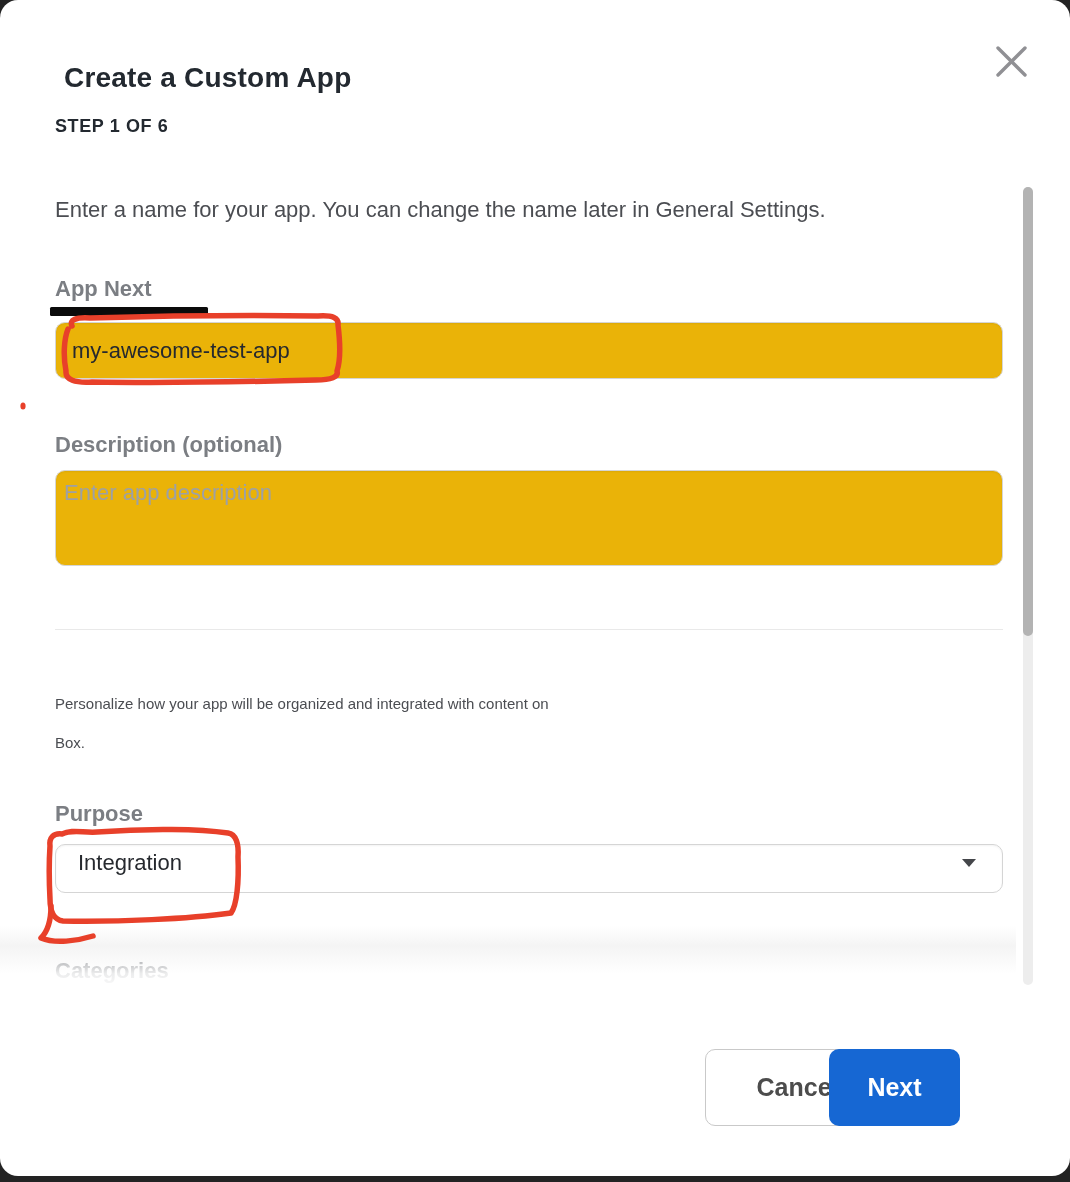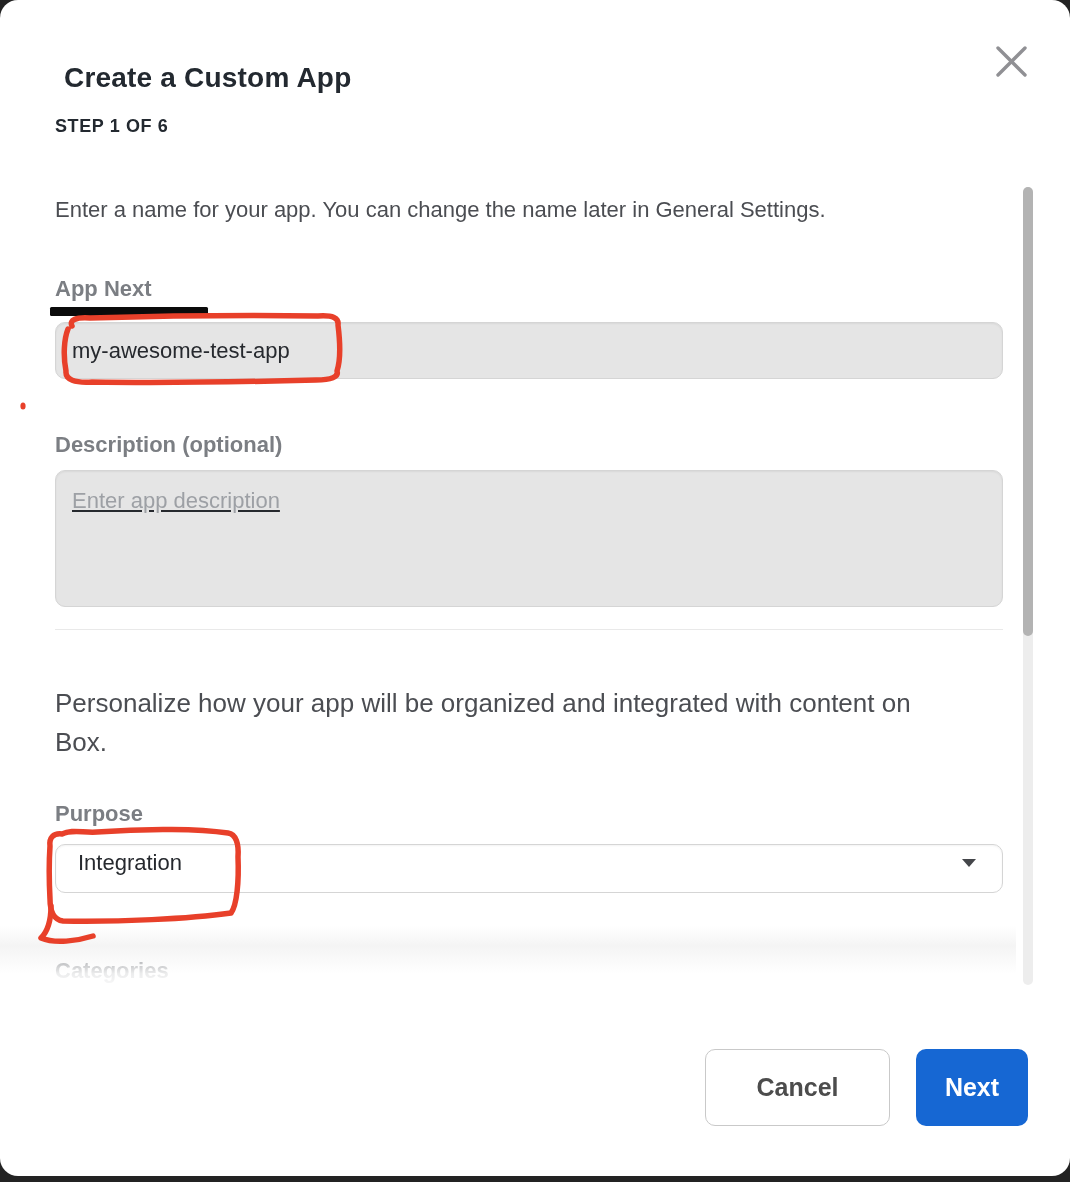--- a/index.html
+++ b/index.html
@@ -65,40 +65,40 @@
     line-height: 30px;
   }
   .label-appname { top: 274px; }
   .label-description { top: 430px; }
   .label-purpose { top: 799px; }
   .label-categories { top: 956px; }
 
   .text-field {
     position: absolute; left: 55px; width: 948px;
     border: 1px solid var(--border); border-radius: 10px;
-    background: #e5e5e5;
+    background: #eab308;
     box-shadow: inset 0 1px 2px rgba(0,0,0,0.06);
     font-family: "Liberation Sans", sans-serif;
     font-size: 22px; color: var(--input-text);
     outline: none;
   }
   .appname-input { top: 322px; height: 57px; padding: 0 16px; }
   .description-textarea {
-    top: 470px; height: 137px; padding: 16px;
-    resize: none; line-height: 28px; text-decoration: underline;
+    top: 470px; height: 96px; padding: 8px;
+    resize: none; line-height: 28px;
   }
   .text-field::placeholder { color: var(--placeholder-text); opacity: 1; }
 
   .divider {
     position: absolute; left: 55px; top: 629px; width: 948px; height: 1px;
     background: var(--divider);
   }
   .personalize-text {
     position: absolute; left: 55px; top: 684px; width: 950px;
-    font-size: 26px; color: var(--body-text); line-height: 39px;
+    font-size: 15px; color: var(--body-text); line-height: 39px;
   }
   .select-box {
     position: absolute; left: 55px; top: 844px; width: 948px; height: 49px;
     border: 1px solid var(--border); border-radius: 10px;
     background: #fff;
     box-shadow: inset 0 1px 2px rgba(0,0,0,0.05);
     display: flex; align-items: center;
     padding: 0 26px 12px 22px;
     cursor: pointer;
   }
@@ -133,21 +133,21 @@
     border-radius: 10px; font-family: "Liberation Sans", sans-serif;
     font-size: 25px; font-weight: 600; cursor: pointer;
     display: flex; align-items: center; justify-content: center;
   }
   .btn-cancel {
     left: 705px; width: 185px;
     background: #fff; border: 1px solid var(--cancel-button-border);
     color: var(--cancel-button-text);
   }
   .btn-next {
-    left: 916px; width: 112px;
+    left: 829px; width: 131px;
     background: var(--primary-button); border: none;
     color: var(--primary-button-text);
   }
 
   .annotation-layer {
     position: absolute; left: 0; top: 0; width: 1070px; height: 1182px;
     pointer-events: none; z-index: 60;
   }
   .ann-red {
     fill: none; stroke: var(--annotation-red);

